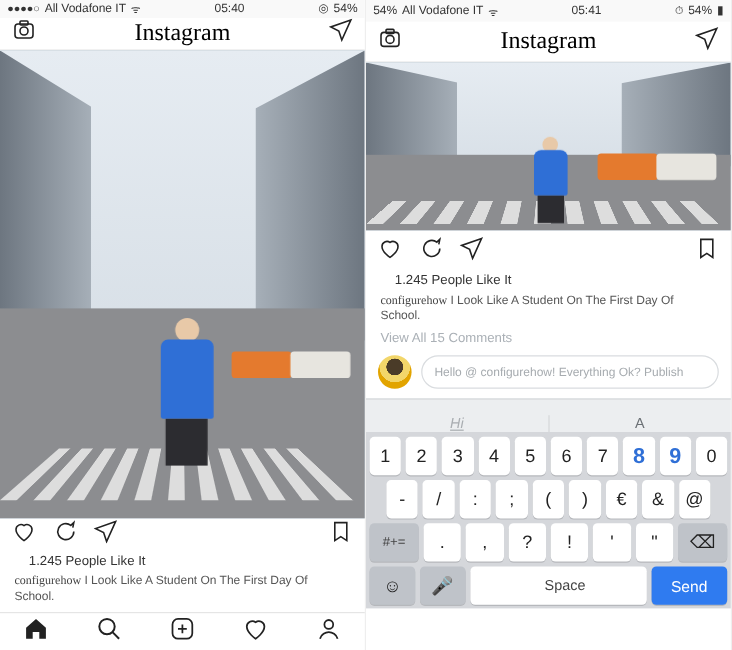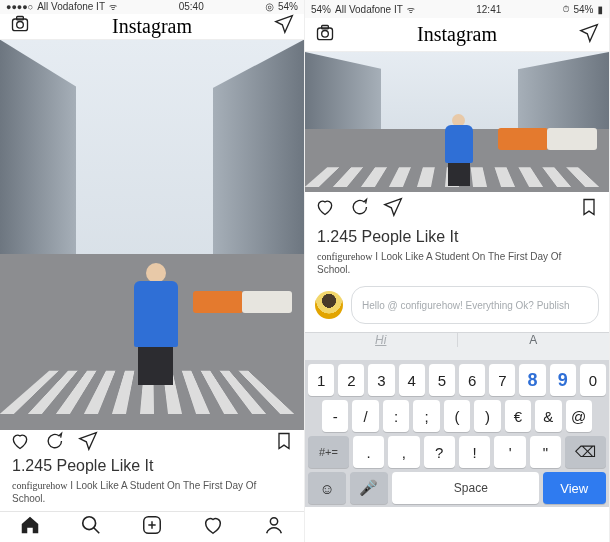--- a/index.html
+++ b/index.html
@@ -34,34 +34,34 @@
   .right .person { height:70px; width:28px; bottom:6%; left:46%; }
   .person .head { width:20px; height:20px; background:#e8c9a8; border-radius:50%; margin:0 auto; }
   .right .person .head { width:13px; height:13px; }
   .person .body { width:100%; height:55%; background:#2f6fd6; border-radius:6px 6px 2px 2px; margin-top:-2px; }
   .person .legs { width:80%; height:32%; background:#2c2c30; margin:0 auto; }
 
   .action-bar { height: 34px; display: flex; align-items: center; justify-content: space-between; padding: 0 10px; }
   .action-left { display: flex; gap: 14px; align-items: center; }
   .action-bar svg { width: 20px; height: 20px; }
 
-  .likes { font-size: 16px; color: #333; padding: 2px 12px; }
+  .likes { font-size: 11px; color: #333; padding: 2px 24px; }
   .caption { font-size: 10px; color: #555; padding: 2px 12px 6px; line-height: 1.3; }
   .caption .user { color:#444;font-family:Liberation Serif, serif; }
   .view-comments { font-size: 11px; color: #aab0b6; padding: 0 12px 4px; }
 
   .comment-row { display:flex; align-items:center; gap:8px; padding: 4px 10px 8px; }
   .avatar { width:28px; height:28px; border-radius:50%; background: radial-gradient(circle at 50% 35%, #4a3b28 30%, #f2d66a 31% 55%, #e2a400 56%); }
-  .comment-input { flex:1; height:38px; border:1px solid #d9dcdf; border-radius: 14px; font-size:10px; color:#a6abaf; padding:0 10px; display:flex; align-items:center; background:#fff; }
+  .comment-input { flex:1; height:28px; border:1px solid #d9dcdf; border-radius: 14px; font-size:10px; color:#a6abaf; padding:0 10px; display:flex; align-items:center; background:#fff; }
 
   .tabbar { height: 40px; border-top: 1px solid #e5e5e5; display:flex; align-items:center; justify-content:space-around; margin-top:auto; }
   .tabbar svg { width:22px; height:22px; }
 
   
-  .suggest-bar { height:28px; background:#eceef0; border-top:1px solid #d5d7da; display:flex; align-items:flex-start; }
+  .suggest-bar { height:28px; background:#eceef0; border-top:1px solid #d5d7da; display:flex; align-items:flex-end; }
   .suggest-bar .sug { flex:1; display:flex; align-items:center; justify-content:center; font-size:12px; color:#6b7075; border-right:1px solid #d5d7da; }
   .suggest-bar .sug:first-child { font-style:italic; color:#a9adb1; text-decoration:underline; }
   .suggest-bar .sug:last-child { border-right:none; }
 
   .keyboard { background:#d5d7db; padding:4px 3px 3px; }
   .krow { display:flex; gap:4px; margin-bottom:4px; }
   .krow:last-child { margin-bottom:0; }
   .key { background:#fff; border-radius:4px; box-shadow:0 1px 0 #b6b8bc; height:32px; display:flex; align-items:center; justify-content:center; font-size:15px; color:#222; flex:1; }
   .key.big { font-size:18px; font-weight:500; }
   .key.emph { color:#2f6fd6; font-weight:600; }
@@ -165,21 +165,21 @@
 </div>
 
 <div class="phone right">
 
   <div class="statusbar">
     <div class="sb-left">
       <span>54%</span>
       <span>All Vodafone IT</span>
       <span class="wifi-icon">ᯤ</span>
     </div>
-    <div>12:41</div>
+    <div>05:41</div>
     <div class="sb-right">
       <span class="alarm-icon">⏱</span>
       <span>54%</span>
       <span>▮</span>
     </div>
   </div>
 
   <div class="ig-header">
     <span class="camera-icon">
       <svg viewBox="0 0 24 24" fill="none" stroke="#222" stroke-width="1.6">
@@ -226,20 +226,21 @@
     <span><svg viewBox="0 0 24 24" fill="none" stroke="#222" stroke-width="1.6">
           <path d="M6 3h12v18l-6-4-6 4z"></path>
         </svg></span>
   </div>
 
   <div class="likes">1.245 People Like It</div>
   <div class="caption">
     <span class="user">configurehow</span>
     <span>I Look Like A Student On The First Day Of School.</span>
   </div>
+  <div class="view-comments">View All 15 Comments</div>
 
   <div class="comment-row">
     <div class="avatar"></div>
     <div class="comment-input">
       <span>Hello @ configurehow! Everything Ok? Publish</span>
     </div>
   </div>
 
   <div class="suggest-bar">
     <div class="sug">Hi</div>
@@ -283,17 +284,17 @@
       </div>
     </div>
     <div class="krow">
       <div class="key mutedw" style="flex:0.9">
           <span>☺</span>
         </div>
       <div class="key mutedw" style="flex:0.9">
           <span>🎤</span>
         </div>
       <div class="key space">Space</div>
-      <div class="key send">View</div>
+      <div class="key send">Send</div>
     </div>
   </div>
 
 </div>
 
 </body></html>

